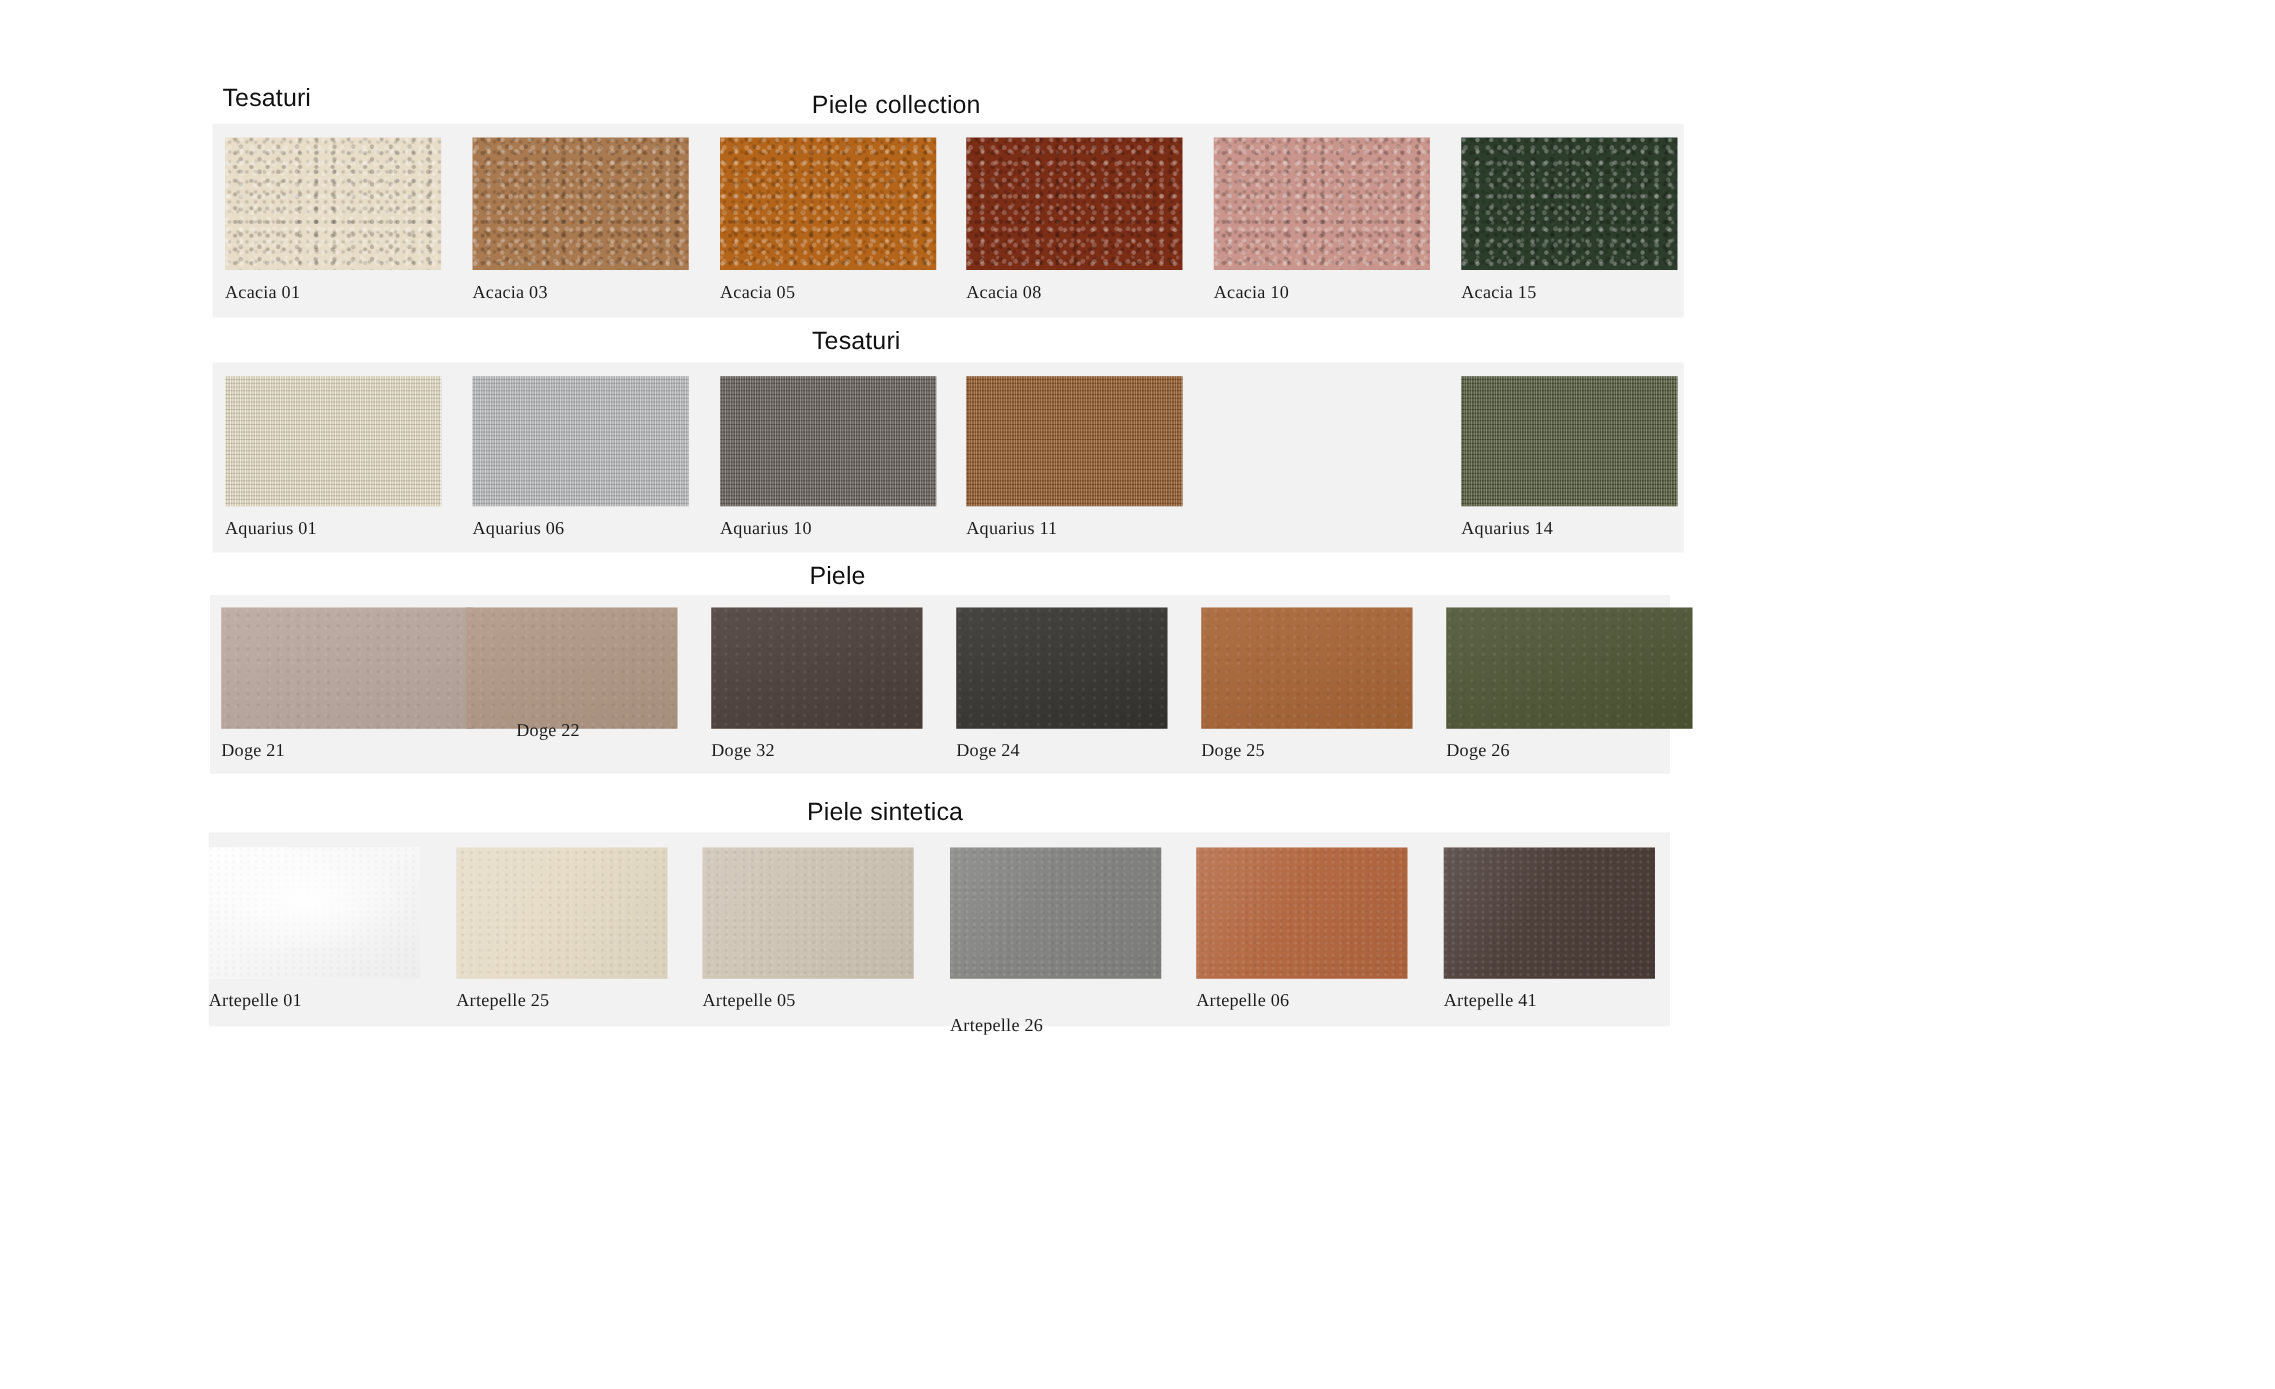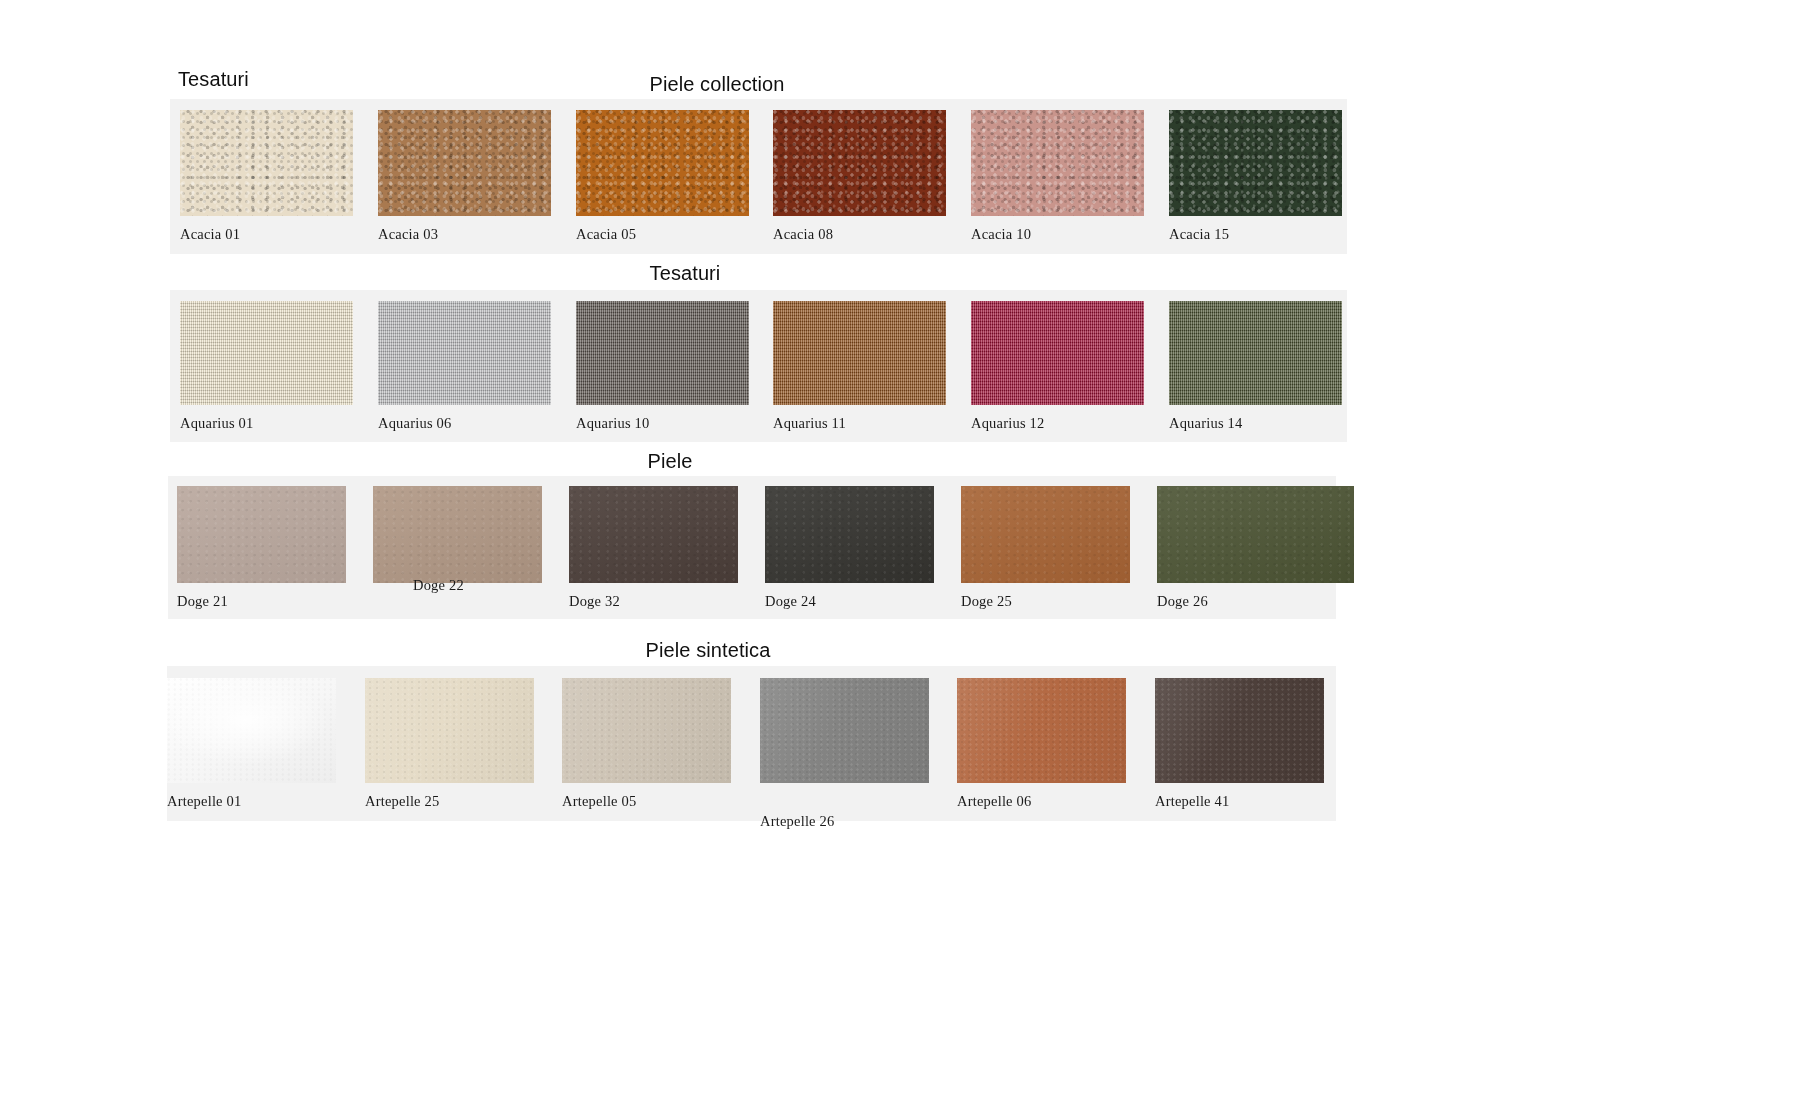--- a/index.html
+++ b/index.html
@@ -138,34 +138,30 @@
     <div class="caption" style="top:114px;">Aquarius 06</div>
   </div>
   <div class="cell" style="left:576px;top:301px;width:173px;height:132px;">
     <div class="chip tex-weave" style="height:104px;background-color:#5d5650;"></div>
     <div class="caption" style="top:114px;">Aquarius 10</div>
   </div>
   <div class="cell" style="left:773px;top:301px;width:173px;height:132px;">
     <div class="chip tex-weave" style="height:104px;background-color:#90511b;"></div>
     <div class="caption" style="top:114px;">Aquarius 11</div>
   </div>
-  <div class="cell" style="left:971px;top:301px;width:173px;height:132px;">
-    <div class="chip tex-weave" style="height:104px;background-color:#9f0e34;"></div>
-    <div class="caption" style="top:114px;">Aquarius 12</div>
-  </div>
   <div class="cell" style="left:1169px;top:301px;width:173px;height:132px;">
     <div class="chip tex-weave" style="height:104px;background-color:#4a5230;"></div>
     <div class="caption" style="top:114px;">Aquarius 14</div>
   </div>
 
   <div class="hdr center" style="left:670px;top:450px;">Piele</div>
 
   <div class="band" style="left:168px;top:476px;width:1168px;height:143px;"></div>
 
-  <div class="cell" style="left:177px;top:486px;width:169px;height:126px;">
+  <div class="cell" style="left:177px;top:486px;width:169px;height:126px;padding-left:32px;">
     <div class="chip tex-leather" style="height:97px;background-color:#b9a79d;"></div>
     <div class="caption" style="top:107px;">Doge 21</div>
   </div>
   <div class="cell" style="left:373px;top:486px;width:169px;height:126px;">
     <div class="chip tex-leather" style="height:97px;background-color:#b09784;"></div>
     <div class="caption" style="top:91px;margin-left:40px;">Doge 22</div>
   </div>
   <div class="cell" style="left:569px;top:486px;width:169px;height:126px;">
     <div class="chip tex-leather" style="height:97px;background-color:#4b3e39;"></div>
     <div class="caption" style="top:107px;">Doge 32</div>

